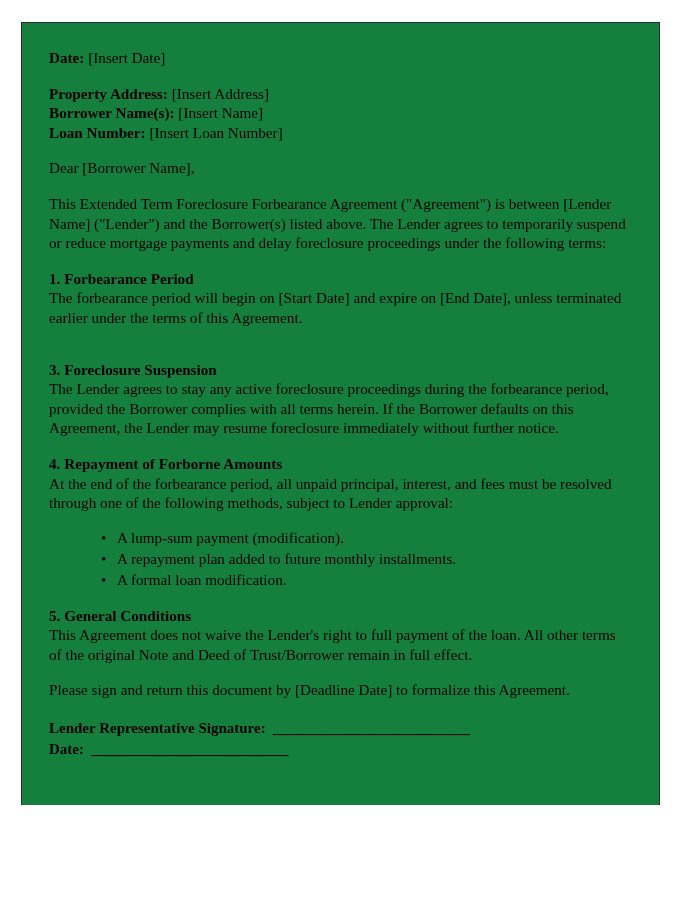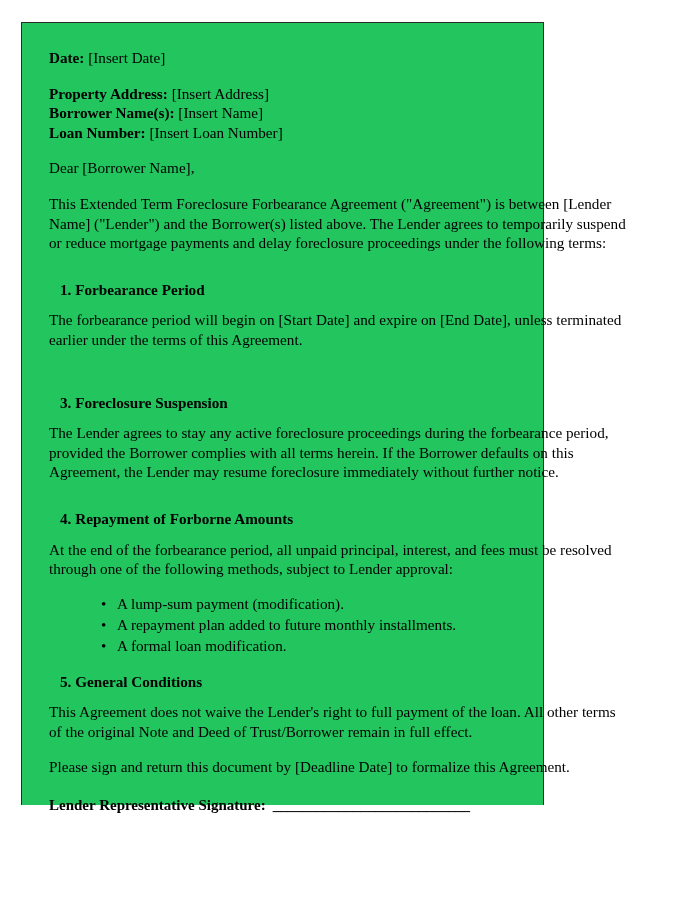--- a/index.html
+++ b/index.html
@@ -14,24 +14,24 @@
     overflow: hidden;
     font-family: "Liberation Serif", "DejaVu Serif", serif;
     color: #000000;
   }
 
   
   #page-sheet {
     position: absolute;
     left: 21px;
     top: 22px;
-    width: 523px;
+    width: 639px;
     height: 783px;
     box-sizing: border-box;
-    background: #22c55e;
+    background: #15803d;
     border-top: 1.5px solid #2b2b2b;
     border-left: 1.5px solid #2b2b2b;
     border-right: 1.5px solid #2b2b2b;
     border-bottom: none;
   }
 
   #doc-body {
     position: absolute;
     left: 27px;
     top: 25px;
@@ -55,21 +55,21 @@
   }
 
   .label {
     font-weight: bold;
   }
 
   .section-heading {
     font-size: 15.2px;
     line-height: 19.6px;
     font-weight: bold;
-    margin: 11px;
+    margin: 0;
     font-family: Liberation Serif, serif;
   }
   .gap-md { height: 16px; }
 
   ul.methods-list {
     list-style: none;
     padding: 0;
     margin: 14px 0 16px 0;
   }
   ul.methods-list li {
@@ -158,16 +158,17 @@
       <p class="section-heading">5. General Conditions</p>
       <p class="para tight">This Agreement does not waive the Lender's right to full payment of the loan. All other terms of the original Note and Deed of Trust/Borrower remain in full effect.</p>
     </div>
 
     <div class="gap-md"></div>
 
     <p class="para tight">Please sign and return this document by [Deadline Date] to formalize this Agreement.</p>
 
     <div class="sig-block">
       <div class="sig-row"><span>Lender Representative Signature:</span><span class="sig-rule">  ___________________________</span></div>
+      <div class="sig-row"><span>Date:</span><span class="sig-rule">  ___________________________</span></div>
     </div>
 
   </div>
 </div>
 
 </body></html>

